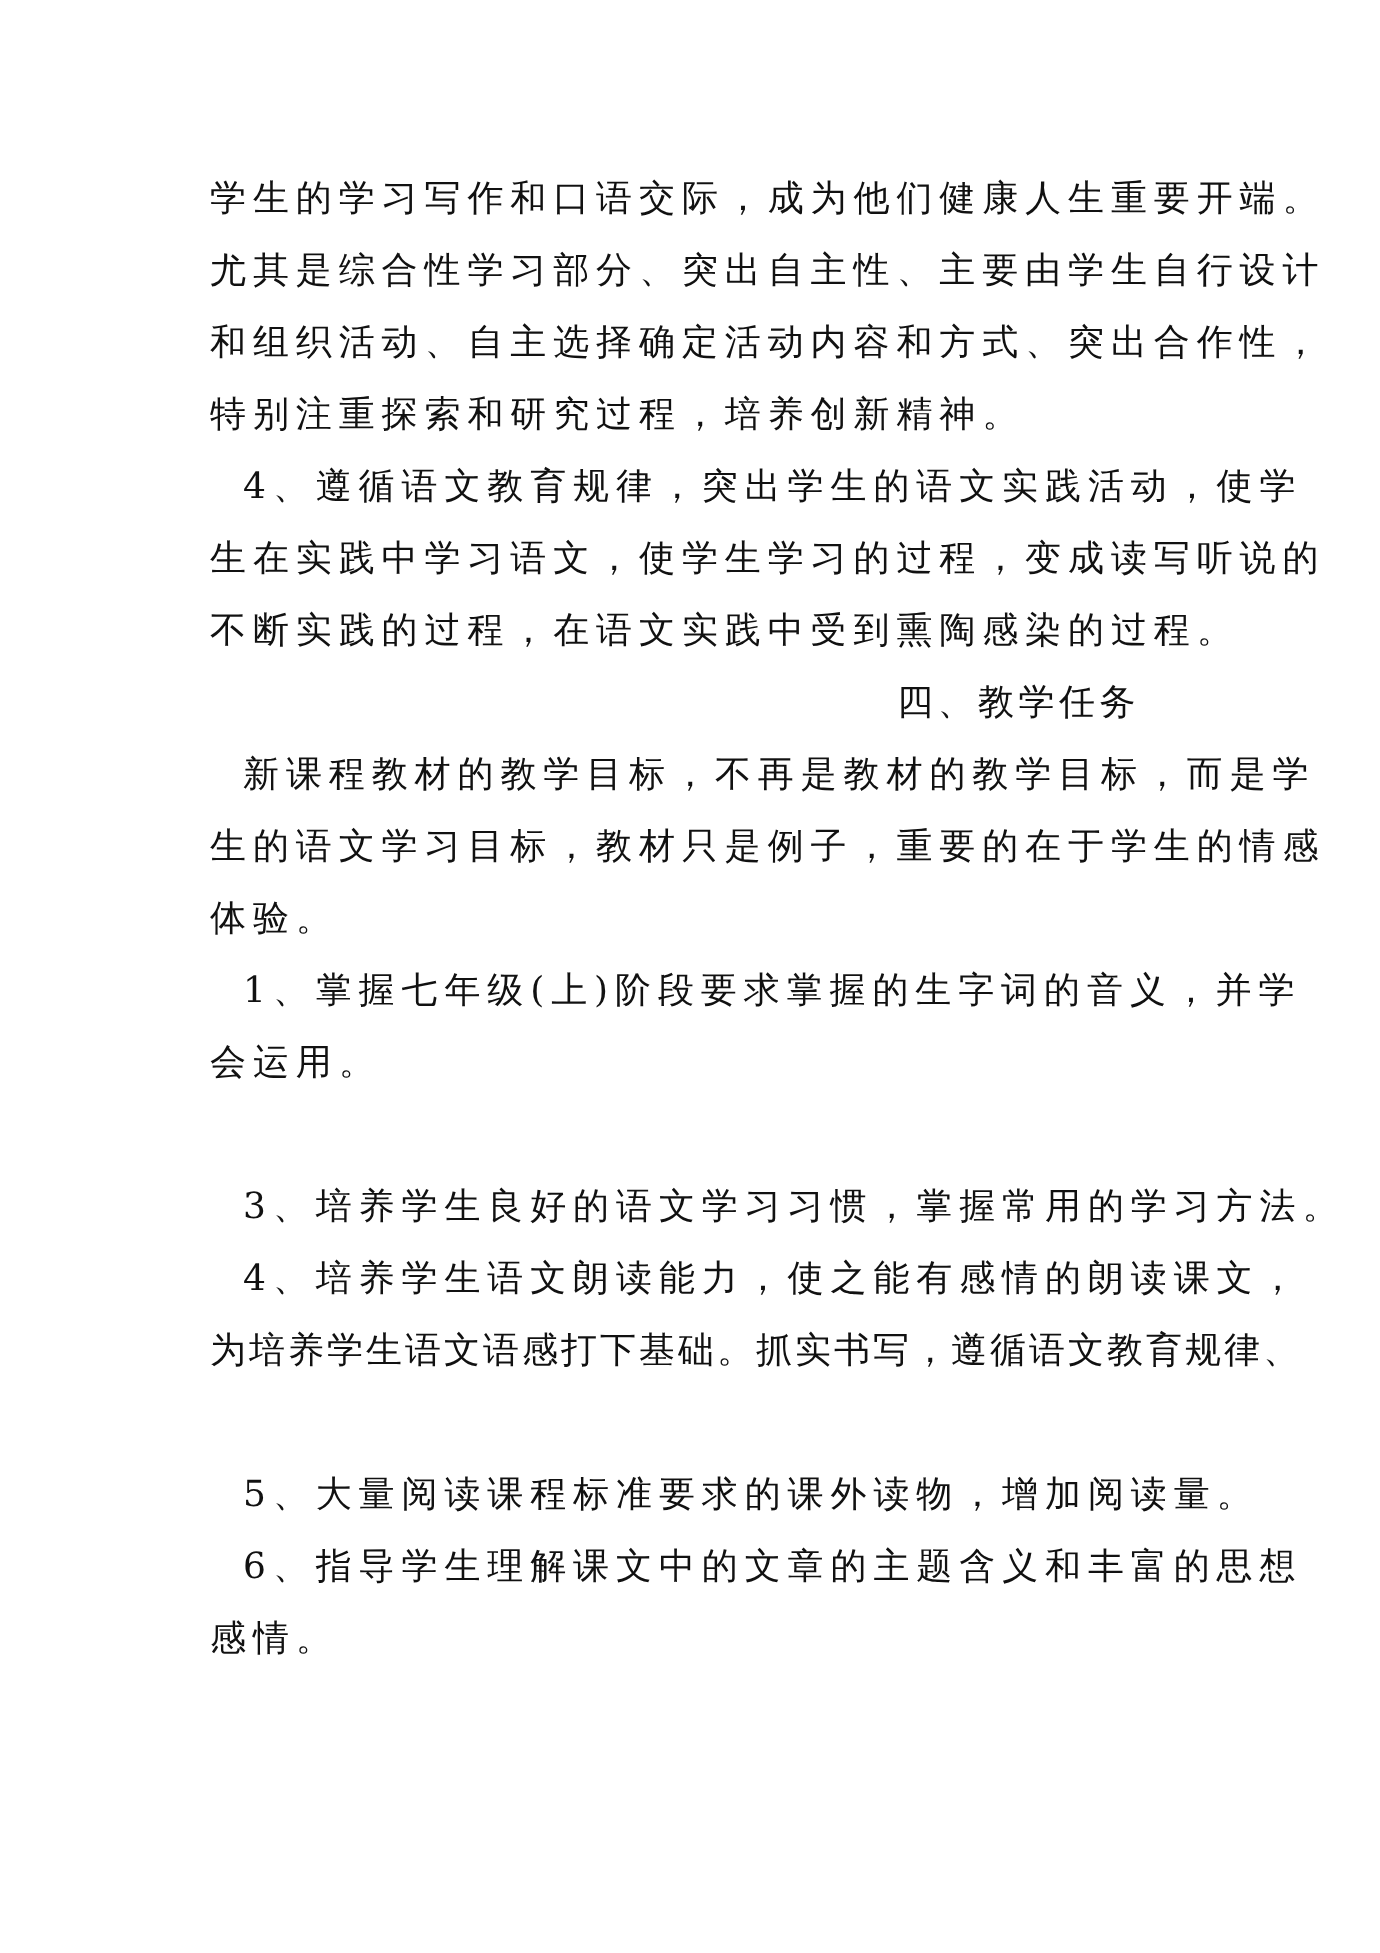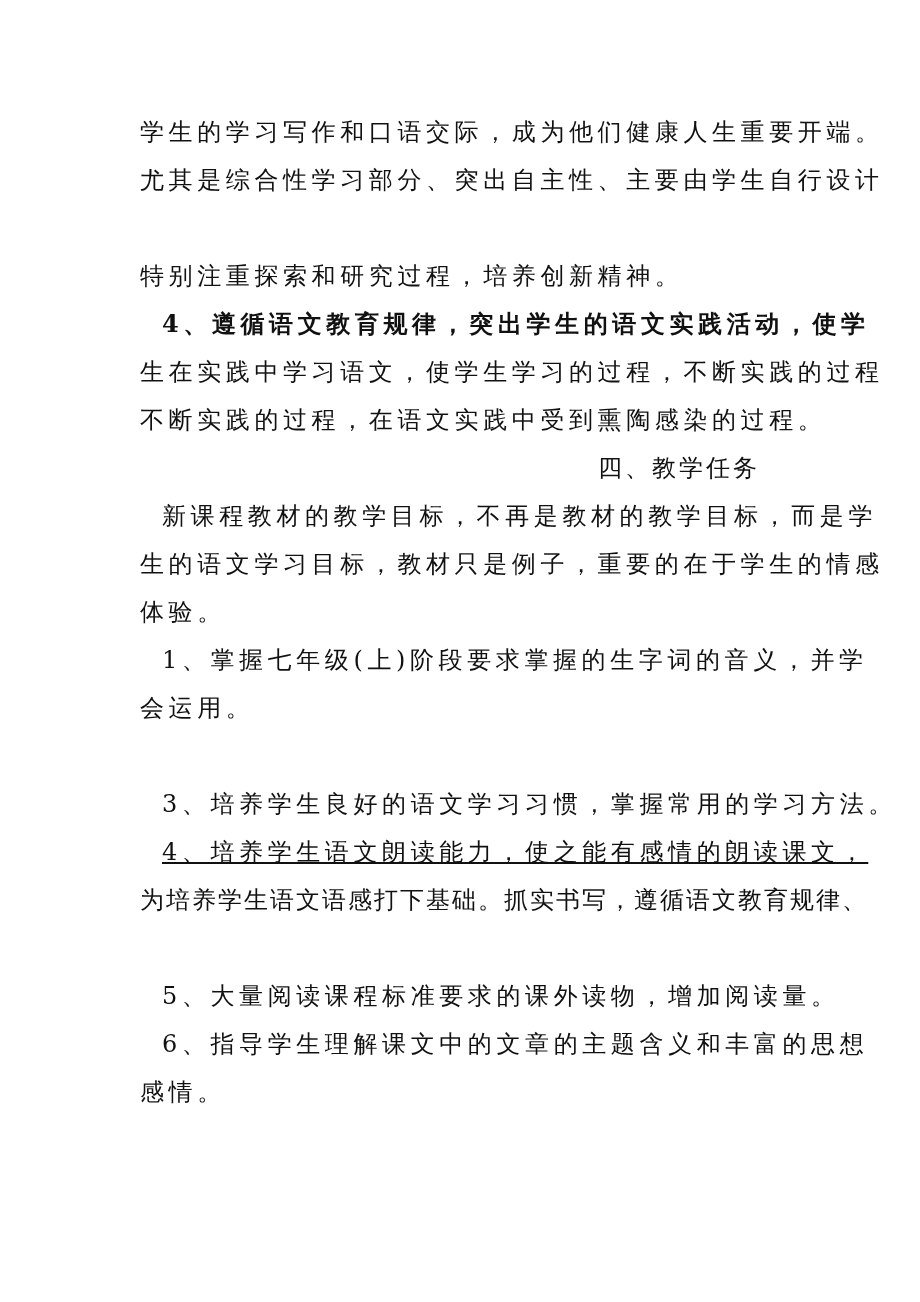--- a/index.html
+++ b/index.html
@@ -32,29 +32,30 @@
   }
   .tight { letter-spacing: 2px; }
   .heading { letter-spacing: 3px; }
 </style>
 </head>
 <body>
 
 <div class="page">
   <div class="line" style="left:140px; top:117px;">学生的学习写作和口语交际，成为他们健康人生重要开端。</div>
   <div class="line" style="left:140px; top:165px;">尤其是综合性学习部分、突出自主性、主要由学生自行设计</div>
+  <div class="line" style="left:140px; top:213px;">和组织活动、自主选择确定活动内容和方式、突出合作性，</div>
   <div class="line" style="left:140px; top:261px;">特别注重探索和研究过程，培养创新精神。</div>
-  <div class="line" style="left:162px; top:309px;font-weight:bold;">4、遵循语文教育规律，突出学生的语文实践活动，使学</div>
-  <div class="line" style="left:140px; top:357px;">生在实践中学习语文，使学生学习的过程，不断实践的过程</div>
+  <div class="line" style="left:162px; top:309px;">4、遵循语文教育规律，突出学生的语文实践活动，使学</div>
+  <div class="line" style="left:140px; top:357px;">生在实践中学习语文，使学生学习的过程，变成读写听说的</div>
   <div class="line" style="left:140px; top:405px;">不断实践的过程，在语文实践中受到熏陶感染的过程。</div>
   <div class="line heading" style="left:598px; top:453px;">四、教学任务</div>
   <div class="line" style="left:162px; top:501px;">新课程教材的教学目标，不再是教材的教学目标，而是学</div>
   <div class="line" style="left:140px; top:549px;">生的语文学习目标，教材只是例子，重要的在于学生的情感</div>
   <div class="line" style="left:140px; top:597px;">体验。</div>
   <div class="line" style="left:162px; top:645px;">1、掌握七年级(上)阶段要求掌握的生字词的音义，并学</div>
   <div class="line" style="left:140px; top:693px;">会运用。</div>
   <div class="line" style="left:162px; top:789px;">3、培养学生良好的语文学习习惯，掌握常用的学习方法。</div>
-  <div class="line" style="left:162px; top:837px;text-decoration:underline;">4、培养学生语文朗读能力，使之能有感情的朗读课文，</div>
+  <div class="line" style="left:162px; top:837px;">4、培养学生语文朗读能力，使之能有感情的朗读课文，</div>
   <div class="line tight" style="left:140px; top:885px;">为培养学生语文语感打下基础。抓实书写，遵循语文教育规律、</div>
   <div class="line" style="left:162px; top:981px;">5、大量阅读课程标准要求的课外读物，增加阅读量。</div>
   <div class="line" style="left:162px; top:1029px;">6、指导学生理解课文中的文章的主题含义和丰富的思想</div>
   <div class="line" style="left:140px; top:1077px;">感情。</div>
 </div>
 
 </body></html>

